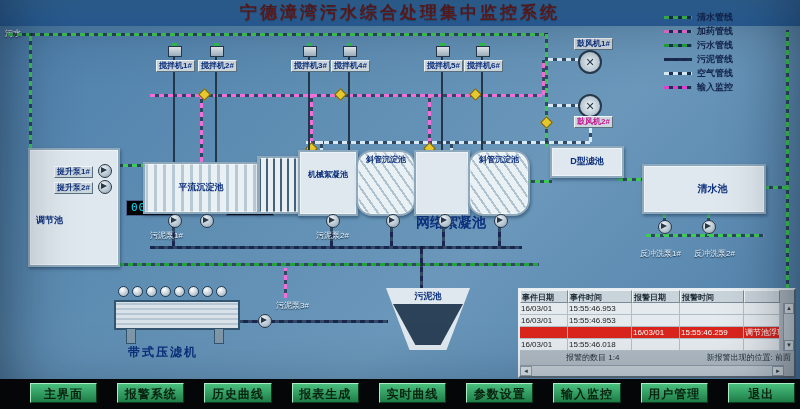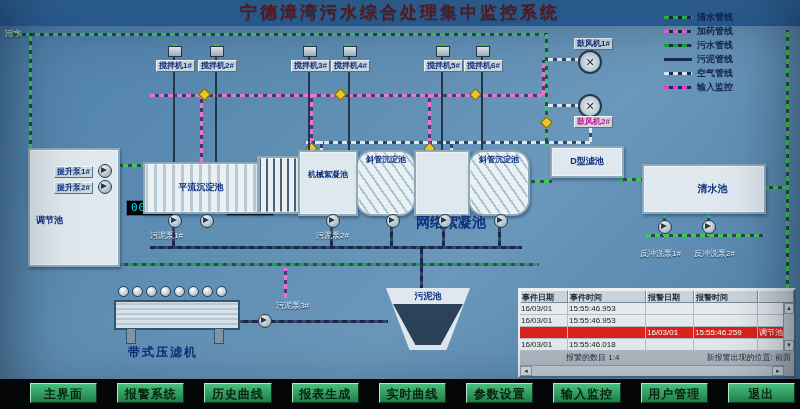--- a/index.html
+++ b/index.html
@@ -73,21 +73,21 @@
     background:repeating-linear-gradient(0deg,#d8e2e8 0 3px,#b6c7d3 3px 5px);}
   .leg{position:absolute;width:8px;height:14px;background:#7e97a9;border:1px solid #33556f;}
   .bplabel{position:absolute;color:#0c2f7c;font-weight:bold;font-size:12px;letter-spacing:2px;}
 
   
   .alarm{position:absolute;left:518px;top:288px;width:274px;height:86px;background:#aeb9c2;
     border:2px solid;border-color:#e8eef2 #5a6a76 #5a6a76 #e8eef2;font-size:8px;color:#222;}
   .arow{display:flex;height:12px;line-height:12px;}
   .arow.head{height:13px;line-height:13px;}
   .acell{overflow:hidden;white-space:nowrap;padding:0 1px;box-sizing:border-box;}
-  .c1{width:48px;} .c2{width:78px;} .c3{width:48px;} .c4{width:64px;} .c5{width:36px;}
+  .c1{width:48px;} .c2{width:64px;} .c3{width:48px;} .c4{width:64px;} .c5{width:36px;}
   .head .acell{background:#c9d3da;border:1px solid;border-color:#eef3f6 #7a8a96 #7a8a96 #eef3f6;
     font-weight:bold;color:#1c2a33;}
   .body .acell{background:#e4eaee;border-right:1px solid #b2bec6;border-bottom:1px solid #b2bec6;}
   .arow.alarm-row .acell{background:#d9251c;color:#fff;}
   .afoot{display:flex;justify-content:space-between;padding:1px 3px;color:#1c2a33;font-size:8px;margin-left:43px;}
   .vsb{position:absolute;right:0;top:13px;width:10px;height:48px;background:#c2ccd4;
     border-left:1px solid #8a9aa6;font-size:6px;text-align:center;color:#344;}
   .vsb span{display:block;height:9px;line-height:9px;background:#d6dee4;border:1px solid #8a9aa6;}
   .hsb{position:absolute;left:0;right:10px;bottom:0;height:10px;background:#c2ccd4;
     border-top:1px solid #8a9aa6;display:flex;justify-content:space-between;

